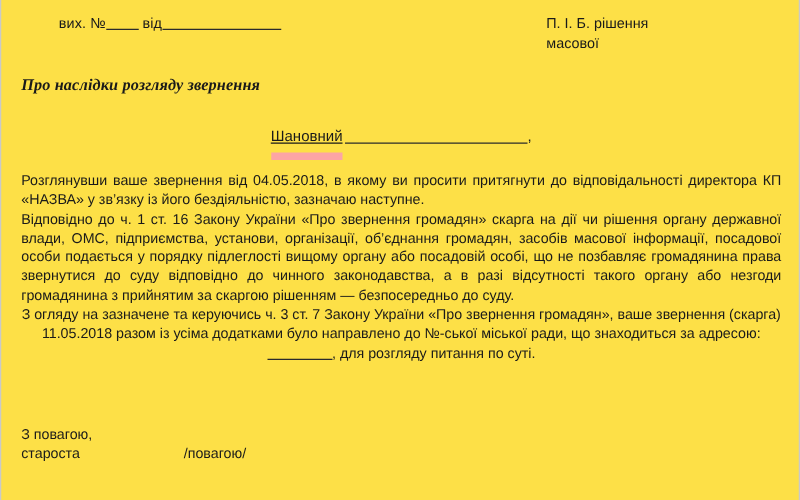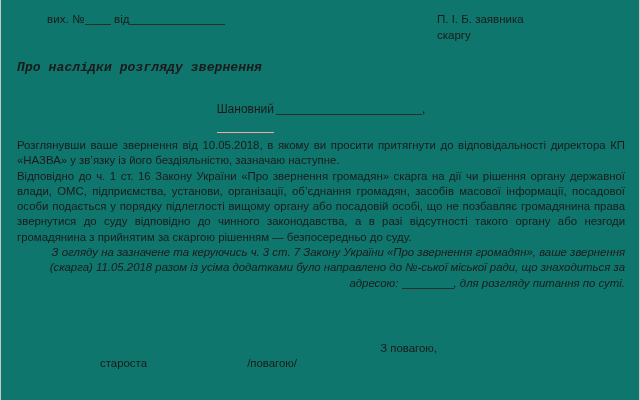--- a/index.html
+++ b/index.html
@@ -12,21 +12,21 @@
     height: 400px;
     overflow: hidden;
     font-family: "Liberation Sans", sans-serif;
     color: #1a1a1a;
   }
   .page {
     position: relative;
     box-sizing: border-box;
     width: 640px;
     height: 400px;
-    background: #0f766e;
+    background: #fde047;
     border-left: 1px solid #c9c9c9;
     border-right: 1px solid #c9c9c9;
     padding: 0 14px 0 16px;
   }
   .doc {
     position: relative;
     width: 100%;
     height: 100%;
   }
 
@@ -59,21 +59,21 @@
     font-size: 11.5px;
     line-height: 16px;
     white-space: nowrap;
   }
 
   
   .subject {
     position: absolute;
     left: 0;
     top: 60px;
-    font-family: Liberation Mono, monospace;
+    font-family: Liberation Serif, serif;
     font-style: italic;
     font-weight: 600;
     font-size: 13px;
     letter-spacing: 0.1px;
     white-space: nowrap;
   }
 
   
   .salutation {
     position: absolute;
@@ -85,92 +85,90 @@
     white-space: nowrap;
   }
   .salutation .rule-sal {
     display: inline-block;
     width: 146px;
     border-bottom: 1px solid #2b2b2b;
     vertical-align: -2px;
     margin-left: 2px;
   }
   .salutation .word {
-    border-bottom: 1px solid #fca5a5;
-    padding-bottom: 16px;
+    border-bottom: 6px solid #fca5a5;
+    padding-bottom: 6px;
+    text-decoration: underline;
   }
 
   
   .body-block {
     position: absolute;
     left: 0;
     right: 0;
     top: 138px;
     font-size: 11.4px;
     line-height: 15.3px;
   }
   .para {
     margin: 0;
     text-align: justify;
     text-justify: inter-word;
   }
   .para.last-natural {
-    text-align: right;
-    font-style: italic;
+    text-align: center;
   }
   .inline-rule {
     display: inline-block;
     width: 52px;
     border-bottom: 1px solid #2b2b2b;
     vertical-align: -2px;
   }
 
   
   .closing {
     position: absolute;
     left: 0;
     top: 341px;
     font-size: 11.4px;
     line-height: 15.3px;
-    text-align: right;
   }
   .sign-row {
     display: flex;
     width: 420px;
-    gap: 15px;
   }
   .sign-role { width: 130px; }
   .sign-mark { width: 135px; }
   .sign-name { white-space: nowrap; }
 </style>
 </head>
 <body>
 
 <div class="page">
   <div class="doc">
 
     <div class="header">
       <div class="outgoing-no">
         <span>вих. №</span><span class="rule rule-short"></span>
         <span>від</span><span class="rule rule-long"></span>
       </div>
       <div class="addressee">
-        <div>П. І. Б. заявника</div>
-        <div>скаргу</div>
+        <div>П. І. Б. рішення</div>
+        <div>масової</div>
       </div>
     </div>
 
     <div class="subject">Про наслідки розгляду звернення</div>
 
     <div class="salutation">
       <span class="word">Шановний</span><span class="rule-sal"></span><span>,</span>
     </div>
 
     <div class="body-block">
-      <p class="para">Розглянувши ваше звернення від 10.05.2018, в якому ви просити притягнути до відповідальності директора КП «НАЗВА» у зв’язку із його бездіяльністю, зазначаю наступне.</p>
+      <p class="para">Розглянувши ваше звернення від 04.05.2018, в якому ви просити притягнути до відповідальності директора КП «НАЗВА» у зв’язку із його бездіяльністю, зазначаю наступне.</p>
       <p class="para">Відповідно до ч. 1 ст. 16 Закону України «Про звернення громадян» скарга на дії чи рішення органу державної влади, ОМС, підприємства, установи, організації, об’єднання громадян, засобів масової інформації, посадової особи подається у порядку підлеглості вищому органу або посадовій особі, що не позбавляє громадянина права звернутися до суду відповідно до чинного законодавства, а в разі відсутності такого органу або незгоди громадянина з прийнятим за скаргою рішенням — безпосередньо до суду.</p>
       <p class="para last-natural"><span>З огляду на зазначене та керуючись ч. 3 ст. 7 Закону України «Про звернення громадян», ваше звернення (скарга) 11.05.2018 разом із усіма додатками було направлено до №-ської міської ради, що знаходиться за адресою:</span> <span class="inline-rule"></span><span>, для розгляду питання по суті.</span></p>
     </div>
 
     <div class="closing">
       <div>З повагою,</div>
       <div class="sign-row">
         <span class="sign-role">староста</span>
         <span class="sign-mark">/повагою/</span>
       </div>

